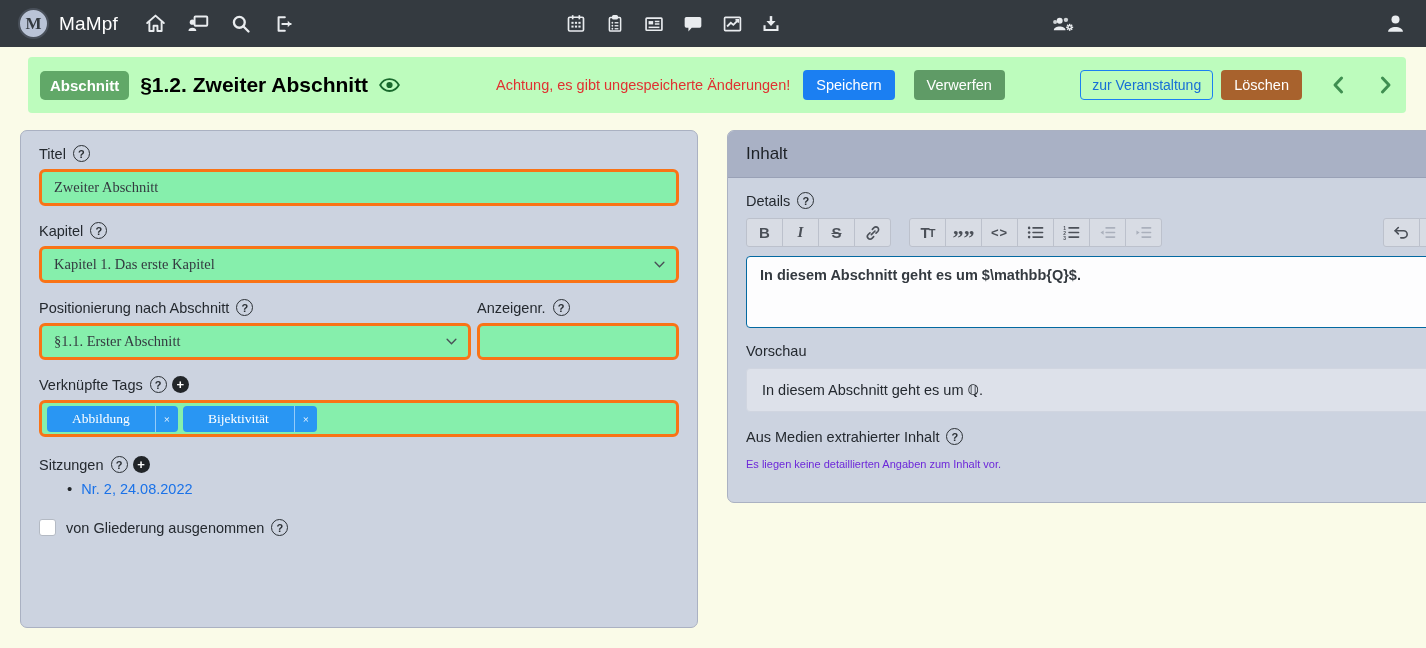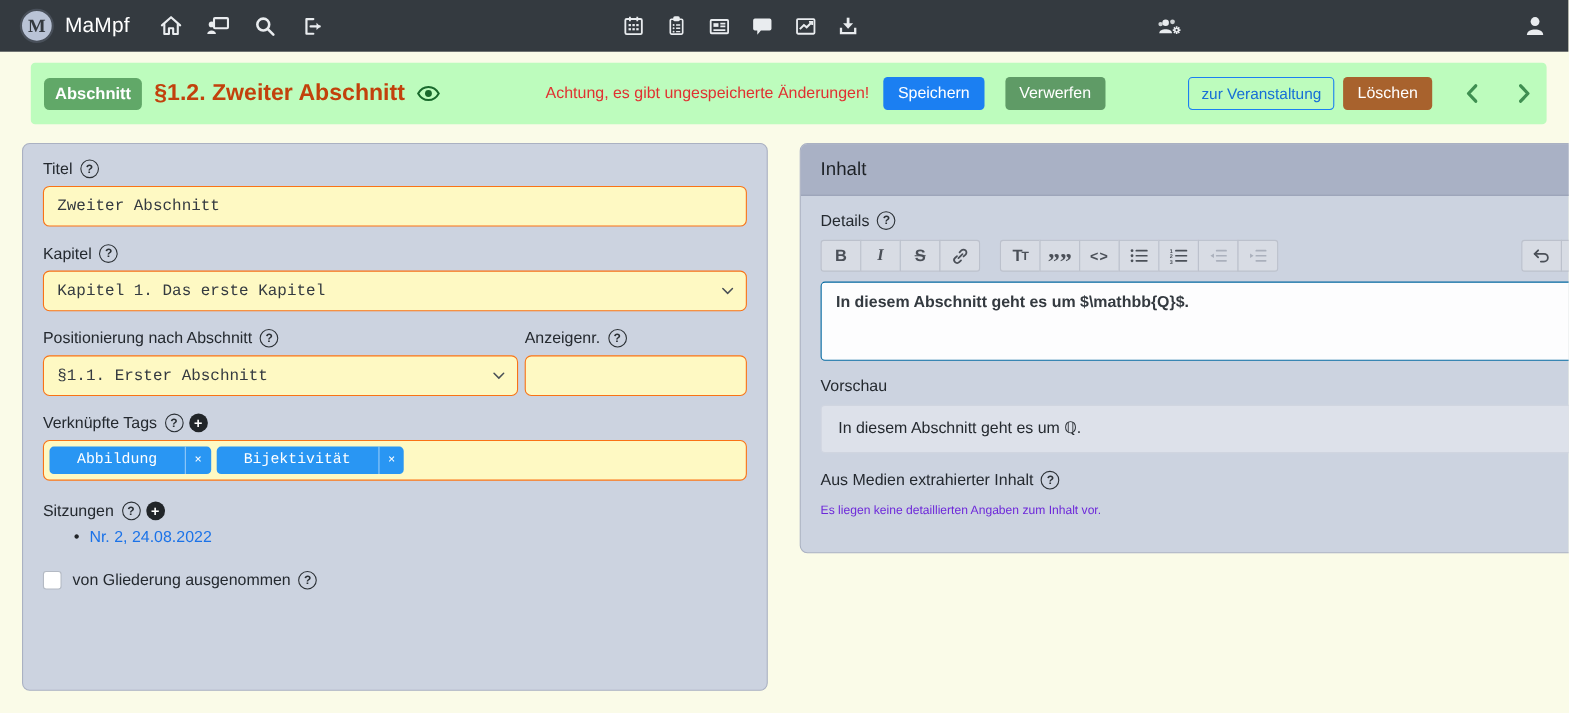--- a/index.html
+++ b/index.html
@@ -36,21 +36,21 @@
   
   .alert {
     position:absolute; top:57px; left:28px; right:20px; height:56px;
     background:#bdfcbd; border-radius:4px;
     display:flex; align-items:center; padding:0 12px;
   }
   .badge-type {
     background:#61a868; color:#fff; font-weight:700; font-size:15px;
     padding:6px 10px; border-radius:5px;
   }
-  .alert-title { color:#c2410c; font-size:21px; font-weight:600; margin-left:11px; }
+  .alert-title { color:#000000; font-size:21px; font-weight:600; margin-left:11px; }
   .alert-eye { color:#19692c; margin-left:9px; cursor:pointer; }
   .alert-center { position:absolute; left:468px; display:flex; align-items:center; }
   .warning-text { color:#e03131; font-size:14.5px; margin-right:13px; }
   .btn { border:none; border-radius:4px; font-size:14.5px; font-family:inherit; cursor:pointer; padding:7px 13px; }
   .btn-save { background:#1b7ff2; color:#fff; margin-right:19px; }
   .btn-discard { background:#5f9b66; color:#fff; }
   .alert-right { position:absolute; right:10px; display:flex; align-items:center; }
   .btn-outline { background:transparent; border:1px solid #1b7ff2; color:#166fd6; padding:6px 11px; font-size:14px; }
   .btn-delete { background:#a8622d; color:#fff; margin-left:8px; }
   .chev-btn { color:#3f8f51; margin-left:26px; cursor:pointer; display:flex; }
@@ -77,23 +77,23 @@
     display:inline-flex; align-items:center; justify-content:center;
     margin-left:7px; cursor:pointer; flex:none;
   }
   .plus-icon {
     width:17px; height:17px; background:#212529; color:#fff; border-radius:50%;
     font-size:13px; font-weight:700; line-height:1;
     display:inline-flex; align-items:center; justify-content:center;
     margin-left:5px; cursor:pointer; flex:none;
   }
   .text-input, .select, .tags-box {
-    width:100%; height:37px; background:#fef9c3;
-    border:1px solid #f97316; border-radius:6px;
-    font-size:14.5px; color:#343a40; font-family:Liberation Mono, monospace;
+    width:100%; height:37px; background:#86efac;
+    border:3px solid #f97316; border-radius:6px;
+    font-size:14.5px; color:#343a40; font-family:Liberation Serif, serif;
   }
   .text-input { padding:0 12px; }
   .select { position:relative; display:flex; align-items:center; padding:0 30px 0 12px; cursor:pointer; }
   .select .caret { position:absolute; right:11px; color:#495057; }
   .form-group { margin-bottom:16px; }
   .form-row { display:flex; gap:6px; margin-bottom:16px; }
   .col-pos { width:432px; }
   .col-nr { flex:1; }
 
   .tags-box { display:flex; align-items:center; gap:5px; padding:0 5px; }

